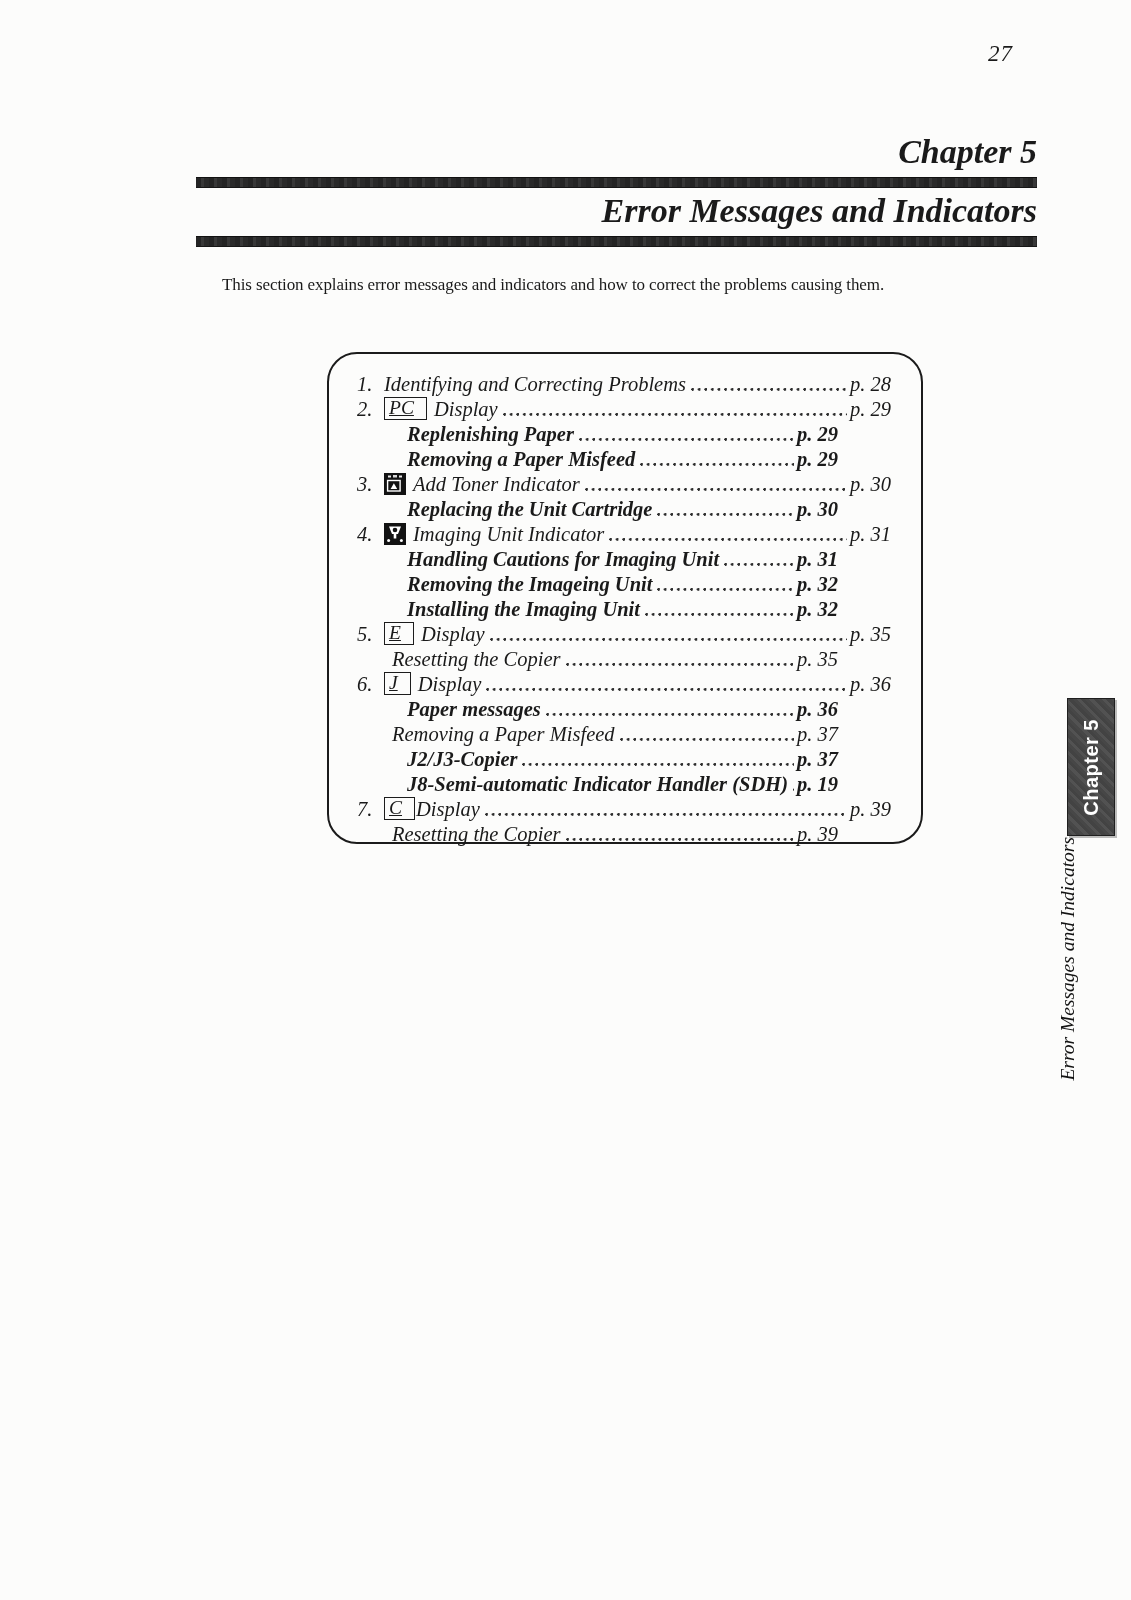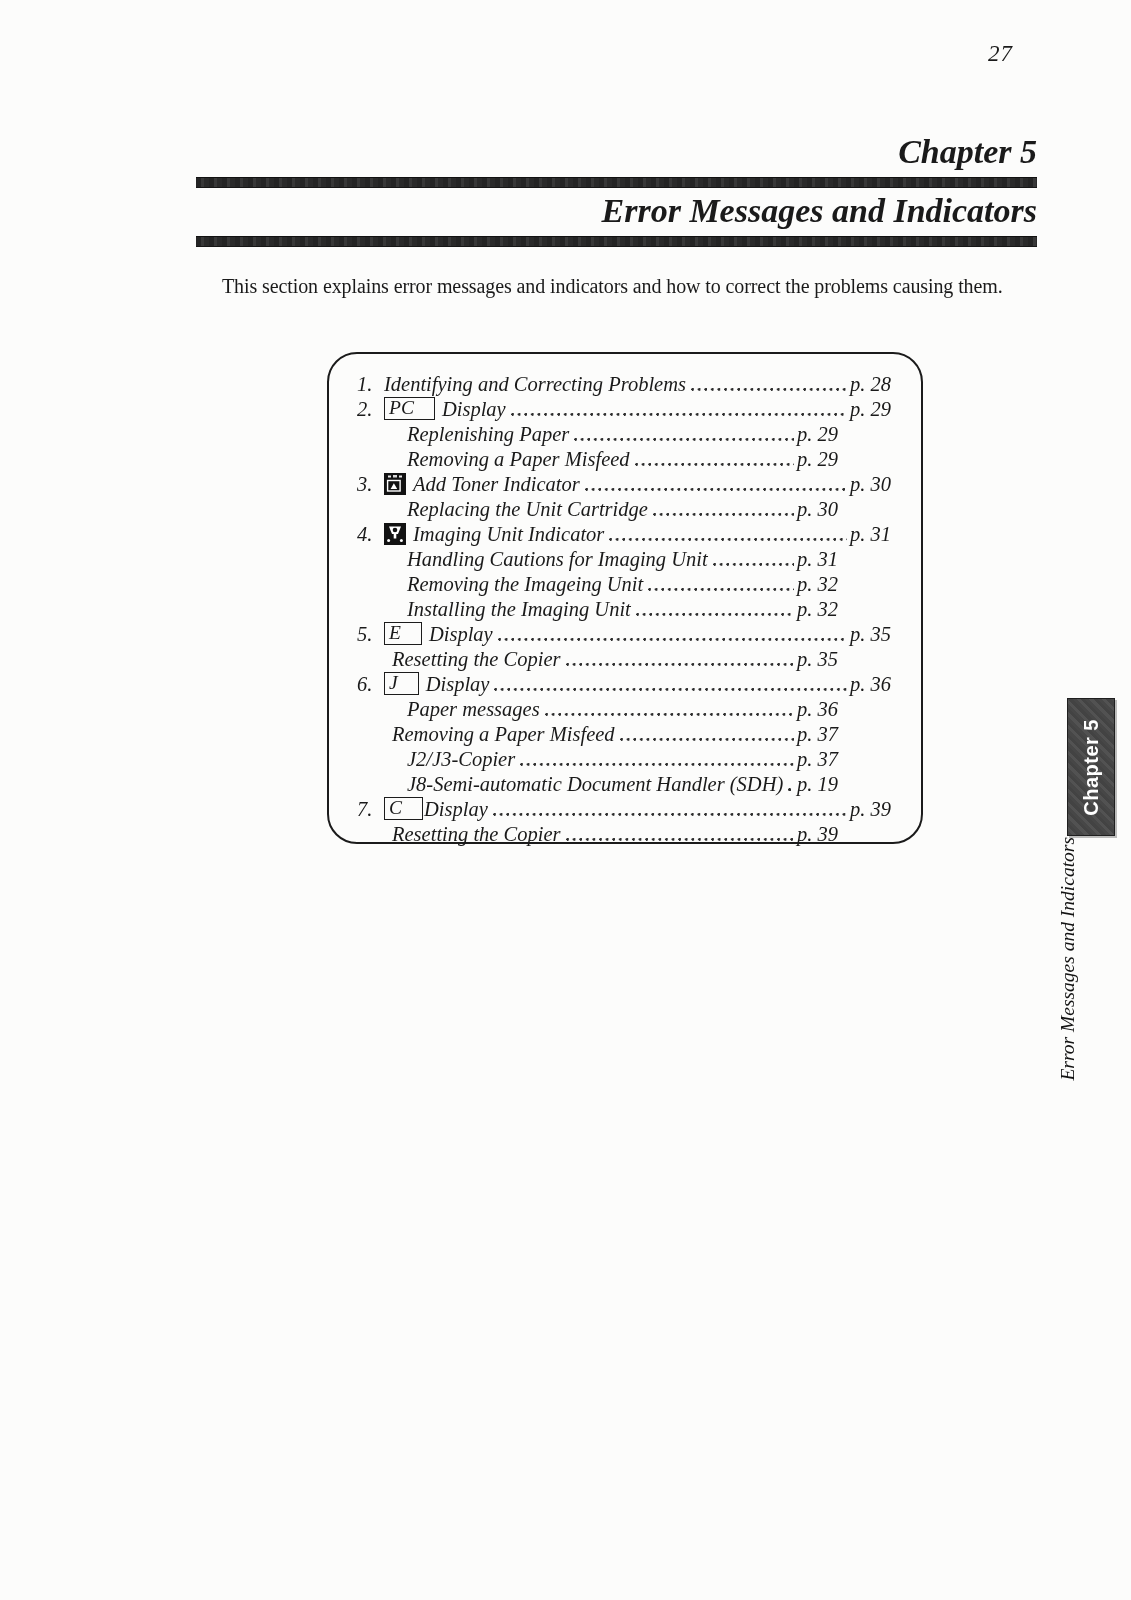--- a/index.html
+++ b/index.html
@@ -12,36 +12,36 @@
   
   .pageno{position:absolute;top:30px;left:988px;font-size:23px;font-style:italic;letter-spacing:1px;margin-top:11px;}
   
   .chapter{position:absolute;top:133px;right:94px;font-size:34px;font-weight:bold;font-style:italic;white-space:nowrap;}
   .rule{position:absolute;left:196px;width:841px;height:9px;
         background:repeating-linear-gradient(90deg,#242424 0 5px,#383838 5px 8px,#2a2a2a 8px 13px);
         border-top:1px solid #111;border-bottom:1px solid #161616;}
   .rule1{top:177px;}
   .rule2{top:236px;}
   .title{position:absolute;top:192px;right:94px;font-size:34px;font-weight:bold;font-style:italic;white-space:nowrap;}
-  .intro{position:absolute;left:222px;top:275px;font-size:20px;white-space:nowrap;letter-spacing:-0.1px;text-align:center;}
+  .intro{position:absolute;left:222px;top:275px;font-size:17px;white-space:nowrap;letter-spacing:-0.1px;text-align:center;}
   
   .toc{position:absolute;left:327px;top:352px;width:596px;height:492px;box-sizing:border-box;
        border:2px solid #1b1b1b;border-radius:30px;padding:17px 30px 0 28px;}
   .row{display:flex;align-items:flex-end;height:25px;font-size:20.5px;font-style:italic;white-space:nowrap;}
   .row .num{display:inline-block;width:27px;flex:0 0 auto;}
   .row .lbl{flex:0 0 auto;}
   .leader{flex:1 1 auto;align-self:stretch;margin:0 3px 0 5px;
           background-image:radial-gradient(circle at 1.6px 1.6px,#2d2d2d 1.25px,rgba(0,0,0,0) 1.7px);
           background-size:6.6px 3.4px;background-repeat:repeat-x;
           background-position:0 calc(100% - 5px);}
   .pg{flex:0 0 auto;}
-  .sub-a{margin-left:50px;margin-right:53px;}
+  .sub-a{margin-left:50px;margin-right:53px;font-weight:bold;}
   .sub-b{margin-left:35px;margin-right:53px;text-align:right;}
-  .lbox{display:inline-block;flex:0 0 auto;border:1.6px solid #1c1c1c;padding:0 20px 1px 4px;
-        line-height:20px;margin:0 7px 1px 0;font-size:19.5px;}
+  .lbox{display:inline-block;flex:0 0 auto;border:1.6px solid #1c1c1c;padding:0 12px 1px 4px;
+        line-height:20px;margin:0 7px 1px 0;font-size:19.5px;text-decoration:underline;}
   .r17 .lbox{margin-right:1px;}
   .iconsq{flex:0 0 auto;width:22px;height:22px;margin:0 7px 1px 0;display:inline-block;}
   
   .tab{position:absolute;left:1067px;top:698px;width:46px;height:136px;
        background:repeating-linear-gradient(45deg,#474747 0 3px,#525252 3px 6px,#434343 6px 9px);
        border:1px solid #1f1f1f;box-shadow:2px 2px 0 rgba(0,0,0,0.25);
        display:flex;align-items:center;justify-content:center;}
   .tab span{writing-mode:vertical-rl;transform:rotate(180deg);
        font-family:"Liberation Sans",sans-serif;font-weight:bold;font-size:20px;color:#ffffff;letter-spacing:0.5px;}
   .vlabel{position:absolute;left:1048px;top:838px;width:40px;height:242px;
@@ -182,21 +182,21 @@
     <span class="pg">p. 37</span>
   </div>
 
   <div class="row sub-a">
     <span class="lbl">J2/J3-Copier</span>
     <span class="leader"></span>
     <span class="pg">p. 37</span>
   </div>
 
   <div class="row sub-a">
-    <span class="lbl">J8-Semi-automatic Document Handler (SDH)</span>
+    <span class="lbl">J8-Semi-automatic Indicator Handler (SDH)</span>
     <span class="leader"></span>
     <span class="pg">p. 19</span>
   </div>
 
   <div class="row main r17">
     <span class="num">7.</span>
     <span class="lbox">C</span>
     <span class="lbl">Display</span>
     <span class="leader"></span>
     <span class="pg">p. 39</span>

